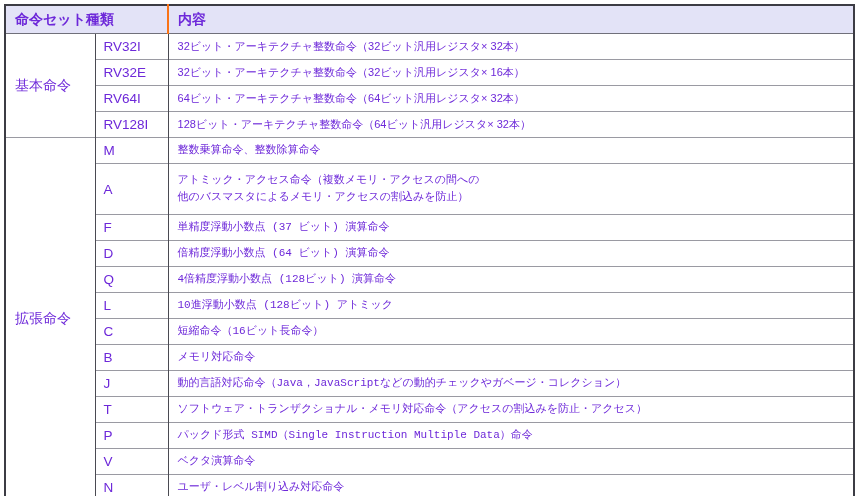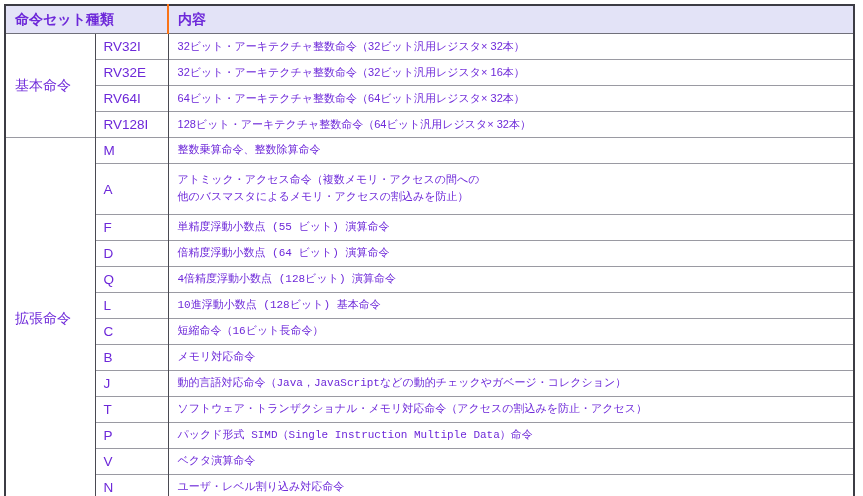--- a/index.html
+++ b/index.html
@@ -99,33 +99,33 @@
           <td class="code-cell">M</td>
           <td class="desc-cell mincho">整数乗算命令、整数除算命令</td>
         </tr>
         <tr class="double">
           <td class="code-cell">A</td>
           <td class="desc-cell mincho">アトミック・アクセス命令（複数メモリ・アクセスの間への
 他のバスマスタによるメモリ・アクセスの割込みを防止）</td>
         </tr>
         <tr>
           <td class="code-cell">F</td>
-          <td class="desc-cell mincho">単精度浮動小数点 (55 ビット) 演算命令</td>
+          <td class="desc-cell mincho">単精度浮動小数点 (37 ビット) 演算命令</td>
         </tr>
         <tr>
           <td class="code-cell">D</td>
           <td class="desc-cell mincho">倍精度浮動小数点 (64 ビット) 演算命令</td>
         </tr>
         <tr>
           <td class="code-cell">Q</td>
           <td class="desc-cell mincho">4倍精度浮動小数点 (128ビット) 演算命令</td>
         </tr>
         <tr>
           <td class="code-cell">L</td>
-          <td class="desc-cell mincho">10進浮動小数点 (128ビット) 基本命令</td>
+          <td class="desc-cell mincho">10進浮動小数点 (128ビット) アトミック</td>
         </tr>
         <tr>
           <td class="code-cell">C</td>
           <td class="desc-cell mincho">短縮命令（16ビット長命令）</td>
         </tr>
         <tr>
           <td class="code-cell">B</td>
           <td class="desc-cell mincho">メモリ対応命令</td>
         </tr>
         <tr>

